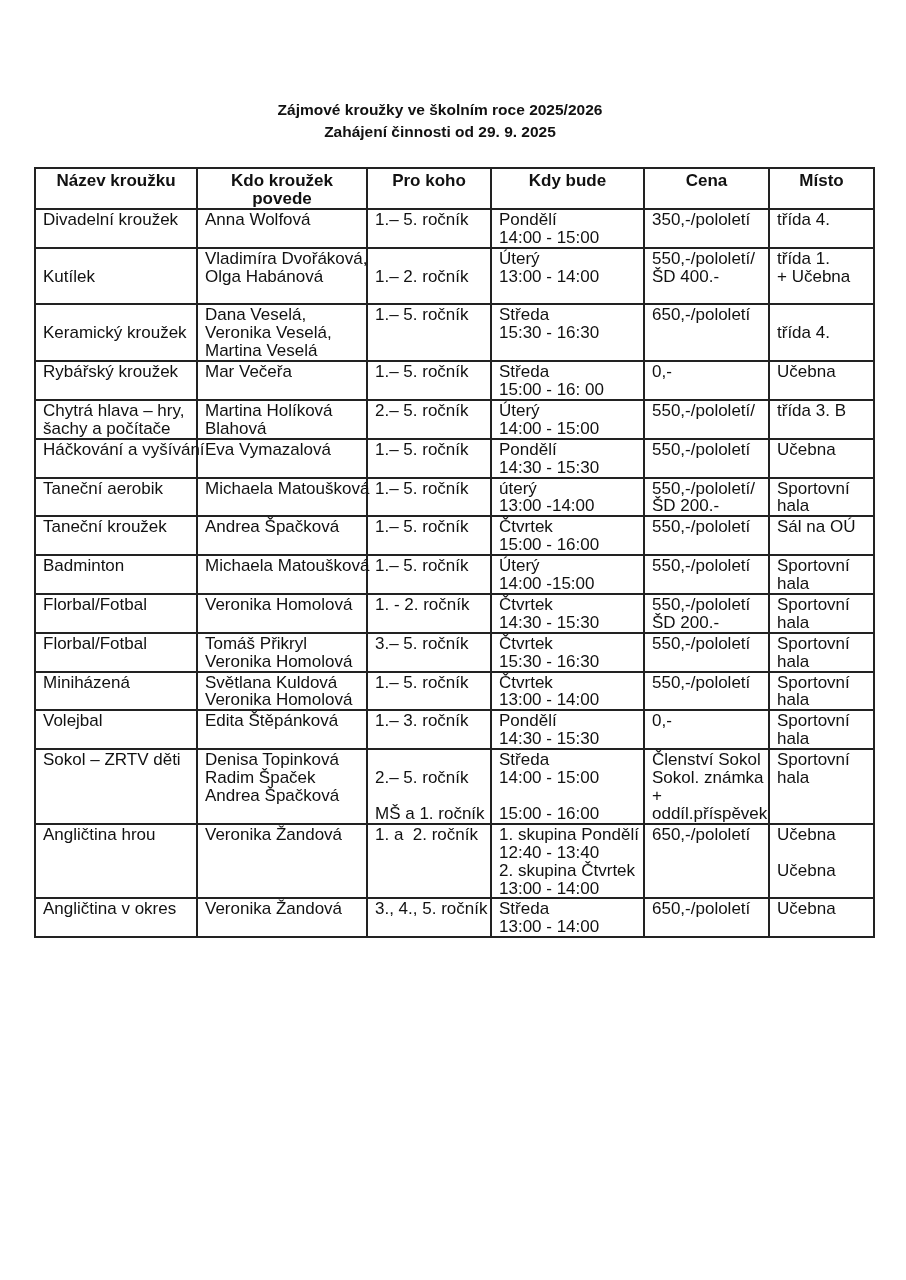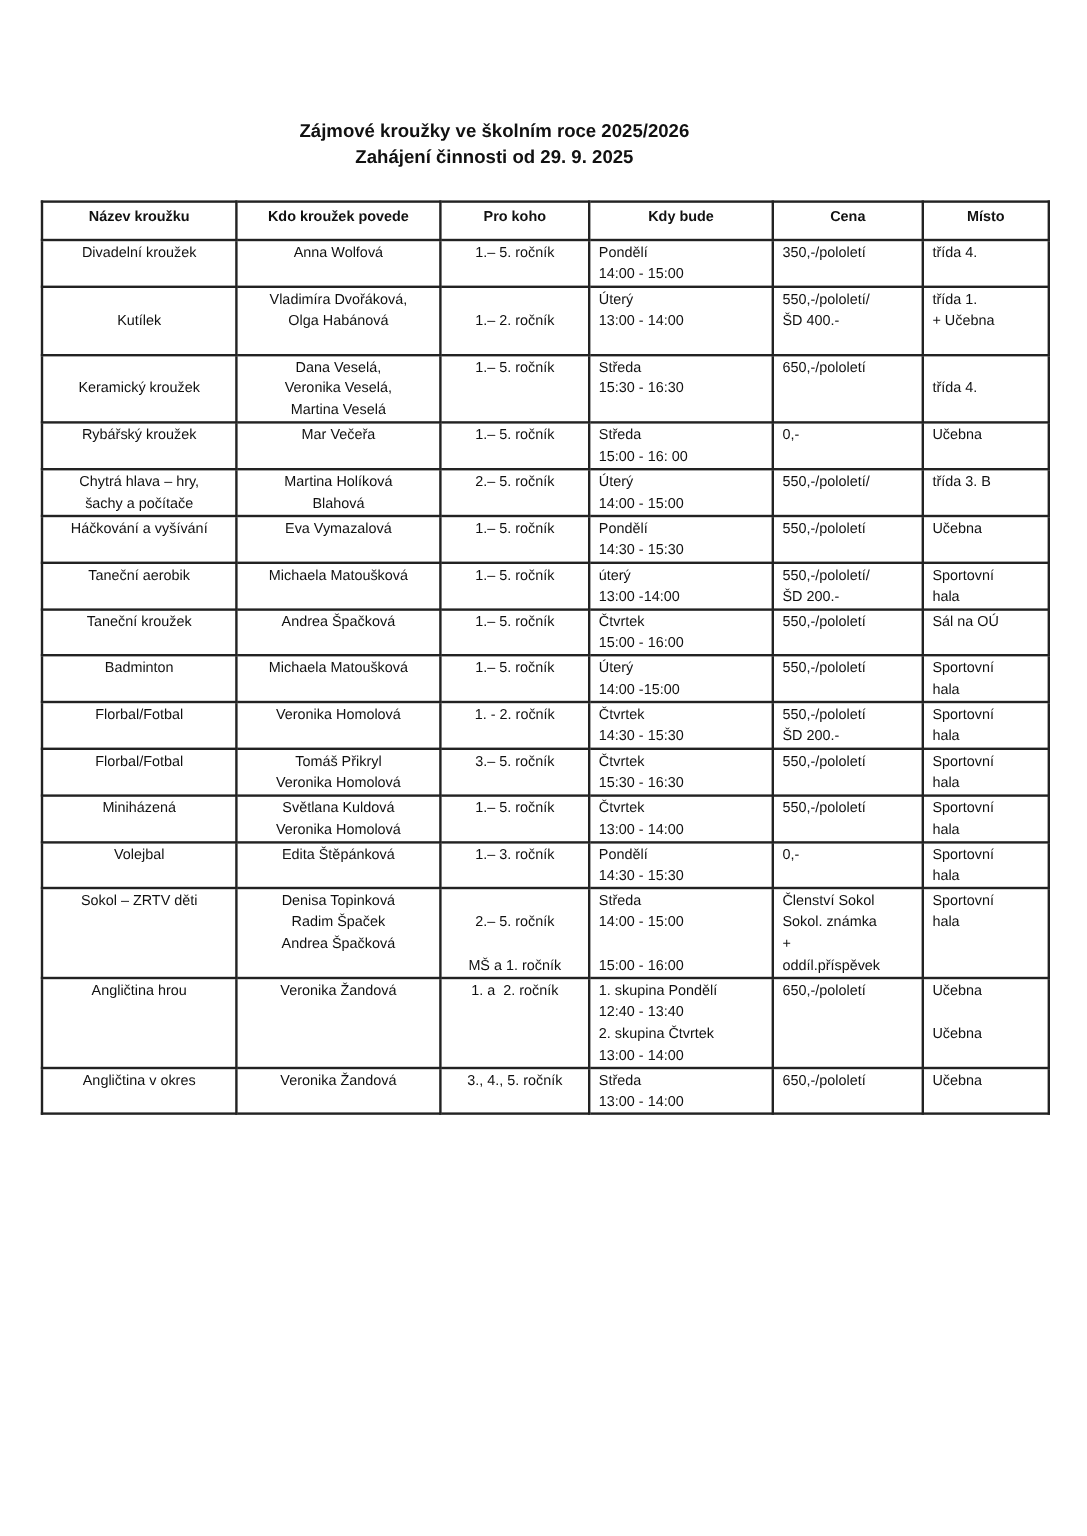--- a/index.html
+++ b/index.html
@@ -6,37 +6,37 @@
   body {
     width: 906px; height: 1280px; position: relative; overflow: hidden;
     font-family: "Liberation Sans", sans-serif; color: #111;
   }
   .header {
     position: absolute; top: 42px; left: 0; width: 906px; text-align: center;
     font-size: 14.2px; line-height: 18px;
   }
   .title {
     position: absolute; top: 99px; left: 0; width: 824px; text-align: center;
-    font-size: 15.5px; font-weight: bold; line-height: 22px;
+    font-size: 15.5px; font-weight: bold; line-height: 22px; padding-left: 28px;
   }
   table.clubs {
     position: absolute; top: 167px; left: 34px;
     width: 839px; border-collapse: collapse; table-layout: fixed;
-    font-size: 12px; line-height: 17.9px;
+    font-size: 17px; line-height: 17.9px;
   }
   table.clubs th, table.clubs td {
     border: 2px solid #222; vertical-align: top; padding: 1px 7px 0 7px;
   }
   table.clubs th {
     font-weight: bold; text-align: center; height: 27px; vertical-align: top;
     padding-top: 3px;
   }
   table.clubs thead tr th { border-bottom-width: 2px; }
   td.c, th.c { text-align: left; }
-  td.l { text-align: center; }
+  td.l { text-align: left; }
   .line { display: block; white-space: pre; }
   col.c1 { width: 162px; }
   col.c2 { width: 170px; }
   col.c3 { width: 124px; }
   col.c4 { width: 153px; }
   col.c5 { width: 125px; }
   col.c6 { width: 105px; }
 </style>
 </head>
 <body>

